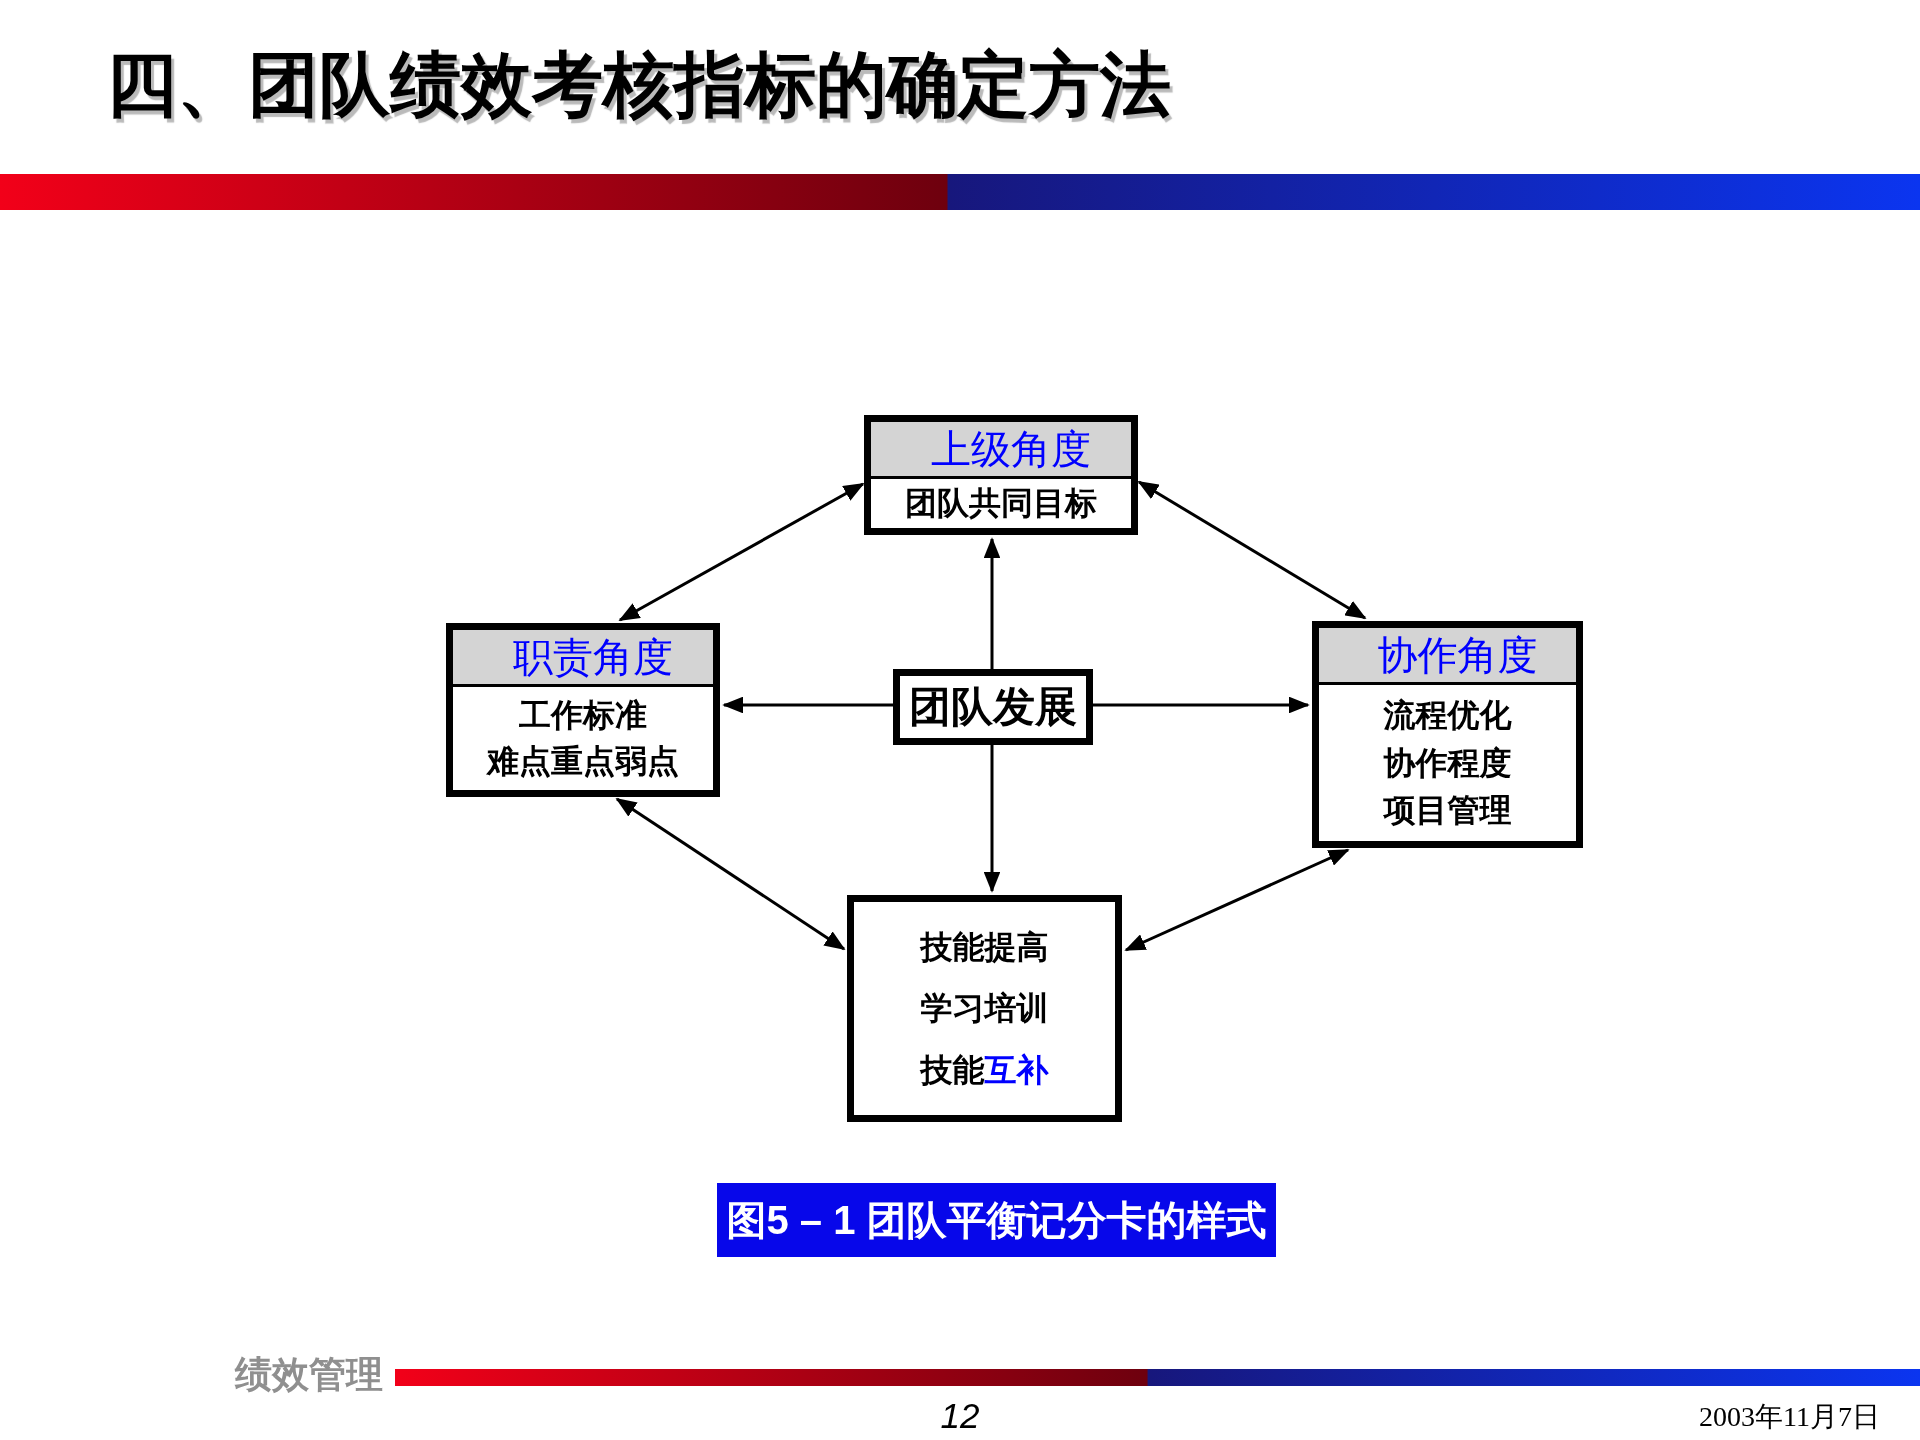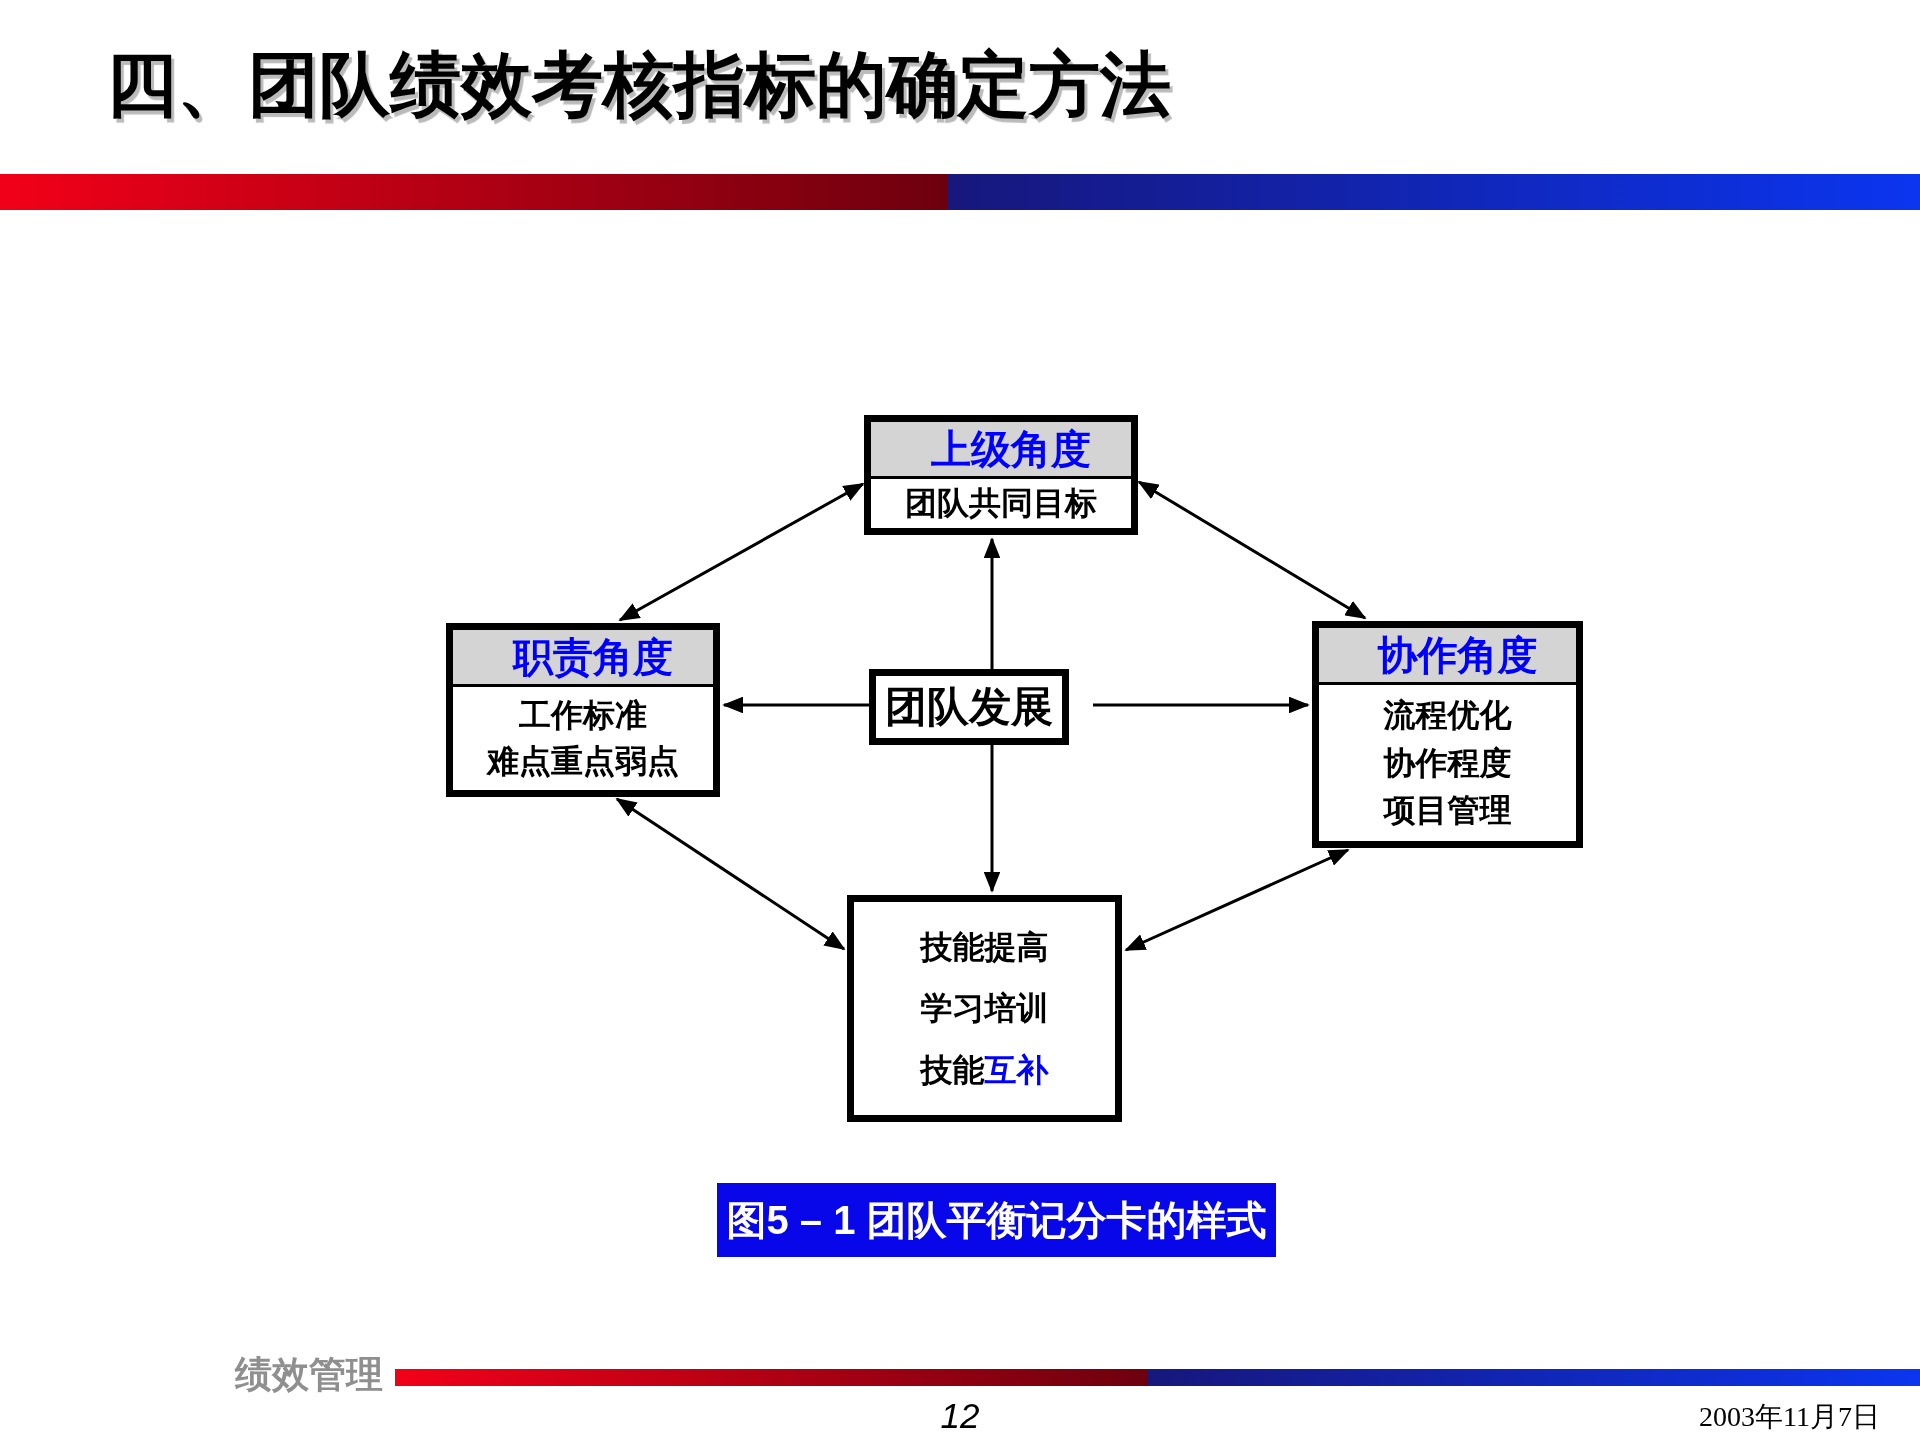--- a/index.html
+++ b/index.html
@@ -50,41 +50,41 @@
     position:absolute;box-sizing:border-box;
     border:7px solid #000;background:#ffffff;
     display:flex;flex-direction:column;
   }
   .pbox-header{
     box-sizing:border-box;
     height:57px;flex:0 0 57px;
     border-bottom:3px solid #000;
     background:var(--header-fill);
     color:var(--header-text);
-    font-size:40px;font-weight:bold;
+    font-size:40px;font-weight:normal;
     display:flex;align-items:center;justify-content:center;
     white-space:nowrap;
     padding-left:20px;
   }
   .pbox-body{
     flex:1 1 auto;
     display:flex;flex-direction:column;
     align-items:center;justify-content:space-evenly;
     font-size:32px;font-weight:bold;
     padding:2px 4px;
   }
   .pbox-body .bline{white-space:nowrap;line-height:1.15;}
   .blue-part{color:var(--header-text);}
   .box-top{left:864px;top:415px;width:274px;height:120px;}
   .box-left{left:446px;top:623px;width:274px;height:174px;}
   .box-right{left:1312px;top:621px;width:271px;height:227px;}
   .box-bottom{left:847px;top:895px;width:275px;height:227px;}
   .box-center{
     position:absolute;box-sizing:border-box;
-    left:869px;top:669px;width:200px;height:76px;
+    left:893px;top:669px;width:200px;height:76px;
     border:7px solid #000;background:#fff;
     display:flex;align-items:center;justify-content:center;
     font-size:42px;font-weight:bold;white-space:nowrap;
   }
   .figure-caption{
     position:absolute;box-sizing:border-box;
     left:717px;top:1183px;width:559px;height:74px;
     background:var(--caption-bg);color:var(--caption-text);
     display:flex;align-items:center;justify-content:center;
     font-size:40px;font-weight:bold;white-space:nowrap;

